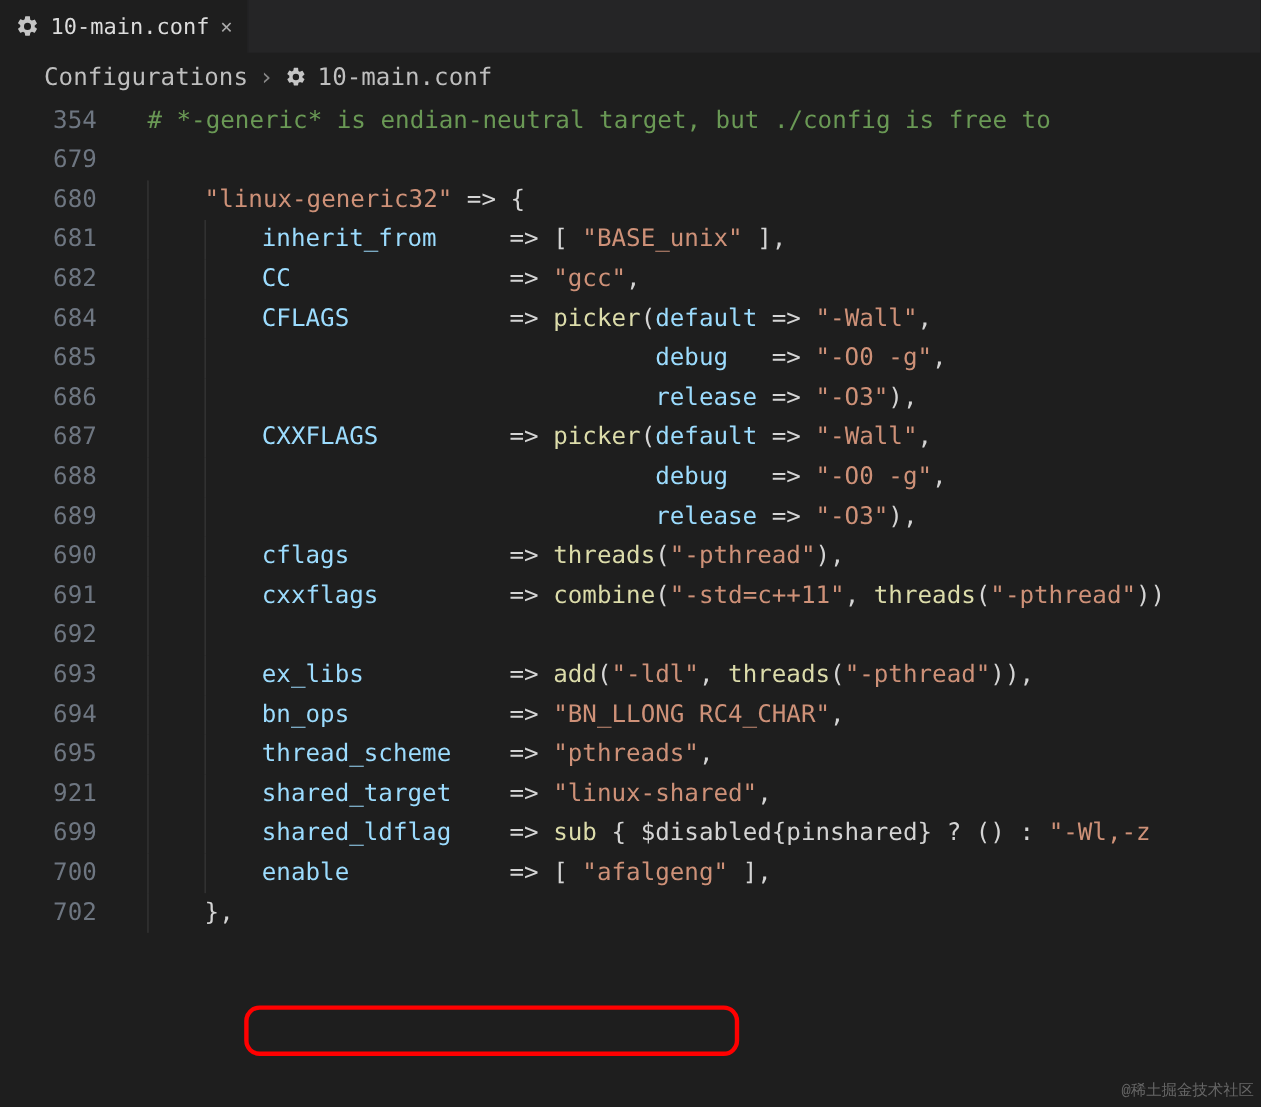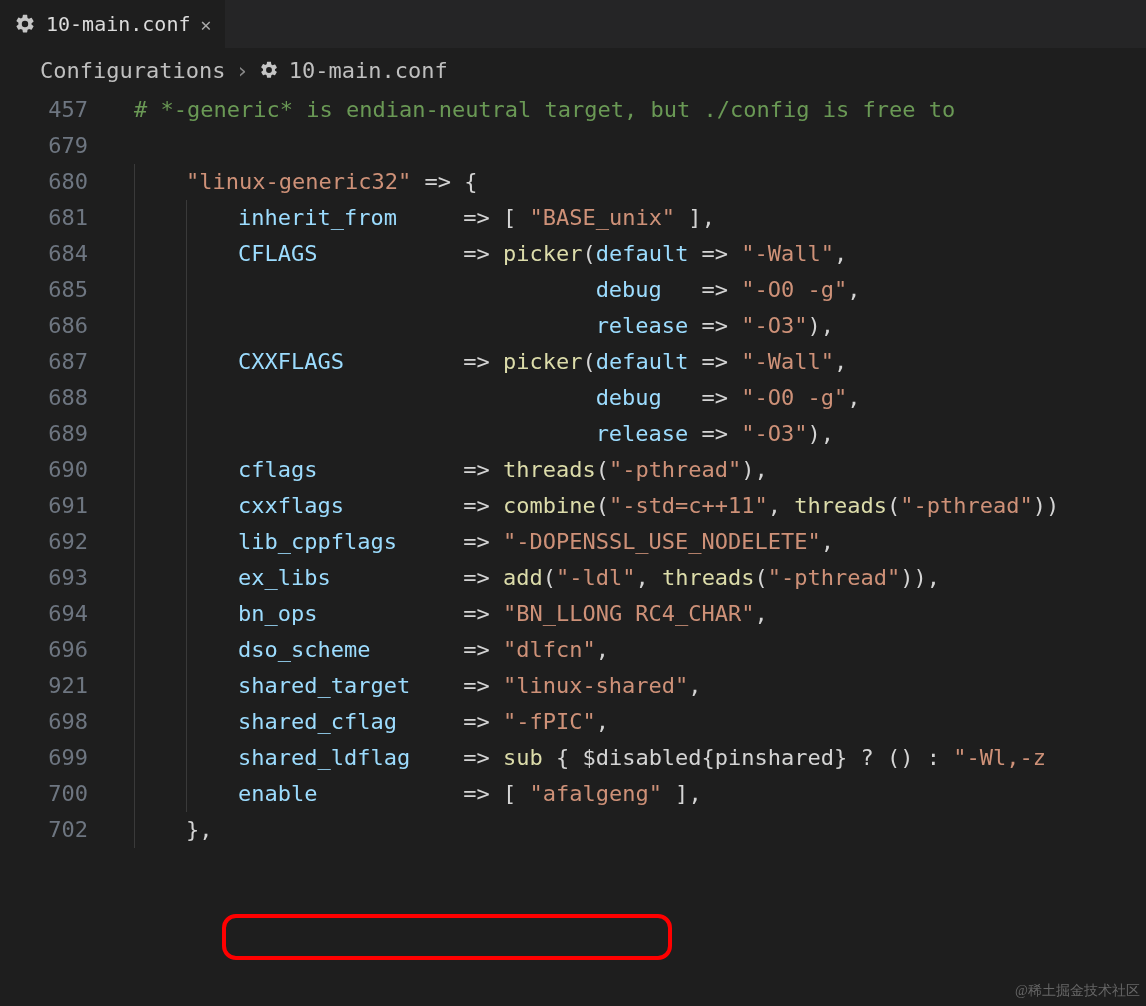--- a/index.html
+++ b/index.html
@@ -16,21 +16,21 @@
 .ind { position:relative; }
 .ind .g { position:absolute; top:0; bottom:0; width:1px; background:#3a3a3a; }
 .code { color:#d4d4d4; }
 .c-cmt { color:#6a9955; }
 .c-key { color:#9cdcfe; }
 .c-str { color:#ce9178; }
 .c-op  { color:#d4d4d4; }
 .c-br  { color:#d4d4d4; }
 .c-fn  { color:#dcdcaa; }
 .hl-box { position:absolute; border:4px solid #f00; border-radius:14px; pointer-events:none; }
-.watermark { position:absolute; right:6px; bottom:6px; color:#666; font-size:14px; font-family:Liberation Serif, serif; }
+.watermark { position:absolute; right:6px; bottom:6px; color:#666; font-size:14px; font-family:Liberation Mono, monospace; }
 </style>
 </head>
 <body>
 
 <div class="tabbar">
   <div class="tab">
     <svg class="gear" viewBox="0 0 24 24">
         <path d="M19.14 12.94a7.14 7.14 0 0 0 .06-.94 7.14 7.14 0 0 0-.06-.94l2.03-1.58a.5.5 0 0 0 .12-.64l-1.92-3.32a.5.5 0 0 0-.6-.22l-2.39.96a7.03 7.03 0 0 0-1.62-.94l-.36-2.54A.5.5 0 0 0 13.9 2h-3.8a.5.5 0 0 0-.5.42l-.36 2.54c-.58.24-1.12.56-1.62.94l-2.39-.96a.5.5 0 0 0-.6.22L2.71 8.48a.5.5 0 0 0 .12.64l2.03 1.58c-.04.31-.06.63-.06.94s.02.63.06.94l-2.03 1.58a.5.5 0 0 0-.12.64l1.92 3.32c.13.22.39.31.6.22l2.39-.96c.5.38 1.04.7 1.62.94l.36 2.54c.04.24.25.42.5.42h3.8c.25 0 .46-.18.5-.42l.36-2.54c.58-.24 1.12-.56 1.62-.94l2.39.96c.21.09.47 0 .6-.22l1.92-3.32a.5.5 0 0 0-.12-.64l-2.03-1.58zM12 15.5A3.5 3.5 0 1 1 12 8.5a3.5 3.5 0 0 1 0 7z"></path>
       </svg>
     <span>10-main.conf</span>
@@ -41,37 +41,37 @@
 <div class="crumb">
   <span>Configurations</span>
   <span class="sep">›</span>
   <svg class="gear" viewBox="0 0 24 24" style="width:20px;height:20px">
       <path d="M19.14 12.94a7.14 7.14 0 0 0 .06-.94 7.14 7.14 0 0 0-.06-.94l2.03-1.58a.5.5 0 0 0 .12-.64l-1.92-3.32a.5.5 0 0 0-.6-.22l-2.39.96a7.03 7.03 0 0 0-1.62-.94l-.36-2.54A.5.5 0 0 0 13.9 2h-3.8a.5.5 0 0 0-.5.42l-.36 2.54c-.58.24-1.12.56-1.62.94l-2.39-.96a.5.5 0 0 0-.6.22L2.71 8.48a.5.5 0 0 0 .12.64l2.03 1.58c-.04.31-.06.63-.06.94s.02.63.06.94l-2.03 1.58a.5.5 0 0 0-.12.64l1.92 3.32c.13.22.39.31.6.22l2.39-.96c.5.38 1.04.7 1.62.94l.36 2.54c.04.24.25.42.5.42h3.8c.25 0 .46-.18.5-.42l.36-2.54c.58-.24 1.12-.56 1.62-.94l2.39.96c.21.09.47 0 .6-.22l1.92-3.32a.5.5 0 0 0-.12-.64l-2.03-1.58zM12 15.5A3.5 3.5 0 1 1 12 8.5a3.5 3.5 0 0 1 0 7z"></path>
     </svg>
   <span>10-main.conf</span>
 </div>
 
 <div class="editor" id="editor">
-    <div class="line"><div class="gutter">457</div><div class="ind" style="width: 24px; position: relative;"></div><div class="code"><span class="c-cmt"># *-generic* is endian-neutral target, but ./config is free to</span></div></div>
+    <div class="line"><div class="gutter">354</div><div class="ind" style="width: 24px; position: relative;"></div><div class="code"><span class="c-cmt"># *-generic* is endian-neutral target, but ./config is free to</span></div></div>
     <div class="line"><div class="gutter">679</div><div class="ind" style="width: 24px; position: relative;"></div></div>
     <div class="line"><div class="gutter">680</div><div class="ind" style="width: 76px; position: relative;"><div class="g" style="left: 24px;"></div></div><div class="code"><span class="c-str">"linux-generic32"</span><span class="c-op"> =&gt; </span><span class="c-br">{</span></div></div>
     <div class="line"><div class="gutter">681</div><div class="ind" style="width: 128px; position: relative;"><div class="g" style="left: 24px;"></div><div class="g" style="left: 76px;"></div></div><div class="code"><span class="c-key">inherit_from</span><span class="c-op">     =&gt; </span><span class="c-br">[ </span><span class="c-str">"BASE_unix"</span><span class="c-br"> ]</span><span class="c-op">,</span></div></div>
+    <div class="line"><div class="gutter">682</div><div class="ind" style="width: 128px; position: relative;"><div class="g" style="left: 24px;"></div><div class="g" style="left: 76px;"></div></div><div class="code"><span class="c-key">CC</span><span class="c-op">               =&gt; </span><span class="c-str">"gcc"</span><span class="c-op">,</span></div></div>
     <div class="line"><div class="gutter">684</div><div class="ind" style="width: 128px; position: relative;"><div class="g" style="left: 24px;"></div><div class="g" style="left: 76px;"></div></div><div class="code"><span class="c-key">CFLAGS</span><span class="c-op">           =&gt; </span><span class="c-fn">picker</span><span class="c-br">(</span><span class="c-key">default</span><span class="c-op"> =&gt; </span><span class="c-str">"-Wall"</span><span class="c-op">,</span></div></div>
     <div class="line"><div class="gutter">685</div><div class="ind" style="width: 128px; position: relative;"><div class="g" style="left: 24px;"></div><div class="g" style="left: 76px;"></div></div><div class="code"><span class="c-op">                           </span><span class="c-key">debug</span><span class="c-op">   =&gt; </span><span class="c-str">"-O0 -g"</span><span class="c-op">,</span></div></div>
     <div class="line"><div class="gutter">686</div><div class="ind" style="width: 128px; position: relative;"><div class="g" style="left: 24px;"></div><div class="g" style="left: 76px;"></div></div><div class="code"><span class="c-op">                           </span><span class="c-key">release</span><span class="c-op"> =&gt; </span><span class="c-str">"-O3"</span><span class="c-br">)</span><span class="c-op">,</span></div></div>
     <div class="line"><div class="gutter">687</div><div class="ind" style="width: 128px; position: relative;"><div class="g" style="left: 24px;"></div><div class="g" style="left: 76px;"></div></div><div class="code"><span class="c-key">CXXFLAGS</span><span class="c-op">         =&gt; </span><span class="c-fn">picker</span><span class="c-br">(</span><span class="c-key">default</span><span class="c-op"> =&gt; </span><span class="c-str">"-Wall"</span><span class="c-op">,</span></div></div>
     <div class="line"><div class="gutter">688</div><div class="ind" style="width: 128px; position: relative;"><div class="g" style="left: 24px;"></div><div class="g" style="left: 76px;"></div></div><div class="code"><span class="c-op">                           </span><span class="c-key">debug</span><span class="c-op">   =&gt; </span><span class="c-str">"-O0 -g"</span><span class="c-op">,</span></div></div>
     <div class="line"><div class="gutter">689</div><div class="ind" style="width: 128px; position: relative;"><div class="g" style="left: 24px;"></div><div class="g" style="left: 76px;"></div></div><div class="code"><span class="c-op">                           </span><span class="c-key">release</span><span class="c-op"> =&gt; </span><span class="c-str">"-O3"</span><span class="c-br">)</span><span class="c-op">,</span></div></div>
     <div class="line"><div class="gutter">690</div><div class="ind" style="width: 128px; position: relative;"><div class="g" style="left: 24px;"></div><div class="g" style="left: 76px;"></div></div><div class="code"><span class="c-key">cflags</span><span class="c-op">           =&gt; </span><span class="c-fn">threads</span><span class="c-br">(</span><span class="c-str">"-pthread"</span><span class="c-br">)</span><span class="c-op">,</span></div></div>
     <div class="line"><div class="gutter">691</div><div class="ind" style="width: 128px; position: relative;"><div class="g" style="left: 24px;"></div><div class="g" style="left: 76px;"></div></div><div class="code"><span class="c-key">cxxflags</span><span class="c-op">         =&gt; </span><span class="c-fn">combine</span><span class="c-br">(</span><span class="c-str">"-std=c++11"</span><span class="c-op">, </span><span class="c-fn">threads</span><span class="c-br">(</span><span class="c-str">"-pthread"</span><span class="c-br">))</span></div></div>
-    <div class="line"><div class="gutter">692</div><div class="ind" style="width: 128px; position: relative;"><div class="g" style="left: 24px;"></div><div class="g" style="left: 76px;"></div></div><div class="code"><span class="c-key">lib_cppflags</span><span class="c-op">     =&gt; </span><span class="c-str">"-DOPENSSL_USE_NODELETE"</span><span class="c-op">,</span></div></div>
+    <div class="line"><div class="gutter">692</div><div class="ind" style="width: 128px; position: relative;"><div class="g" style="left: 24px;"></div><div class="g" style="left: 76px;"></div></div></div>
     <div class="line"><div class="gutter">693</div><div class="ind" style="width: 128px; position: relative;"><div class="g" style="left: 24px;"></div><div class="g" style="left: 76px;"></div></div><div class="code"><span class="c-key">ex_libs</span><span class="c-op">          =&gt; </span><span class="c-fn">add</span><span class="c-br">(</span><span class="c-str">"-ldl"</span><span class="c-op">, </span><span class="c-fn">threads</span><span class="c-br">(</span><span class="c-str">"-pthread"</span><span class="c-br">))</span><span class="c-op">,</span></div></div>
     <div class="line"><div class="gutter">694</div><div class="ind" style="width: 128px; position: relative;"><div class="g" style="left: 24px;"></div><div class="g" style="left: 76px;"></div></div><div class="code"><span class="c-key">bn_ops</span><span class="c-op">           =&gt; </span><span class="c-str">"BN_LLONG RC4_CHAR"</span><span class="c-op">,</span></div></div>
-    <div class="line"><div class="gutter">696</div><div class="ind" style="width: 128px; position: relative;"><div class="g" style="left: 24px;"></div><div class="g" style="left: 76px;"></div></div><div class="code"><span class="c-key">dso_scheme</span><span class="c-op">       =&gt; </span><span class="c-str">"dlfcn"</span><span class="c-op">,</span></div></div>
+    <div class="line"><div class="gutter">695</div><div class="ind" style="width: 128px; position: relative;"><div class="g" style="left: 24px;"></div><div class="g" style="left: 76px;"></div></div><div class="code"><span class="c-key">thread_scheme</span><span class="c-op">    =&gt; </span><span class="c-str">"pthreads"</span><span class="c-op">,</span></div></div>
     <div class="line"><div class="gutter">921</div><div class="ind" style="width: 128px; position: relative;"><div class="g" style="left: 24px;"></div><div class="g" style="left: 76px;"></div></div><div class="code"><span class="c-key">shared_target</span><span class="c-op">    =&gt; </span><span class="c-str">"linux-shared"</span><span class="c-op">,</span></div></div>
-    <div class="line"><div class="gutter">698</div><div class="ind" style="width: 128px; position: relative;"><div class="g" style="left: 24px;"></div><div class="g" style="left: 76px;"></div></div><div class="code"><span class="c-key">shared_cflag</span><span class="c-op">     =&gt; </span><span class="c-str">"-fPIC"</span><span class="c-op">,</span></div></div>
     <div class="line"><div class="gutter">699</div><div class="ind" style="width: 128px; position: relative;"><div class="g" style="left: 24px;"></div><div class="g" style="left: 76px;"></div></div><div class="code"><span class="c-key">shared_ldflag</span><span class="c-op">    =&gt; </span><span class="c-fn">sub</span><span class="c-op"> </span><span class="c-br">{</span><span class="c-op"> $disabled</span><span class="c-br">{</span><span class="c-op">pinshared</span><span class="c-br">}</span><span class="c-op"> ? </span><span class="c-br">()</span><span class="c-op"> : </span><span class="c-str">"-Wl,-z</span></div></div>
     <div class="line"><div class="gutter">700</div><div class="ind" style="width: 128px; position: relative;"><div class="g" style="left: 24px;"></div><div class="g" style="left: 76px;"></div></div><div class="code"><span class="c-key">enable</span><span class="c-op">           =&gt; </span><span class="c-br">[ </span><span class="c-str">"afalgeng"</span><span class="c-br"> ]</span><span class="c-op">,</span></div></div>
     <div class="line"><div class="gutter">702</div><div class="ind" style="width: 76px; position: relative;"><div class="g" style="left: 24px;"></div></div><div class="code"><span class="c-br">}</span><span class="c-op">,</span></div></div>
     <div class="hl-box" style="left: 222px; top: 822px; width: 450px; height: 46px;"></div>
   </div>
 
 <div class="watermark">@稀土掘金技术社区</div>
 
 </body></html>

